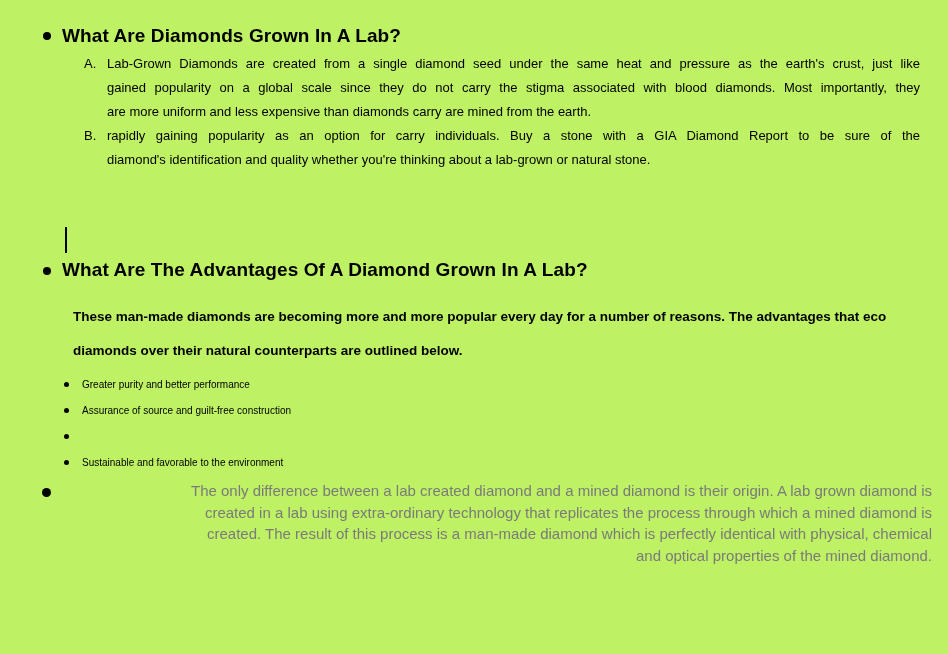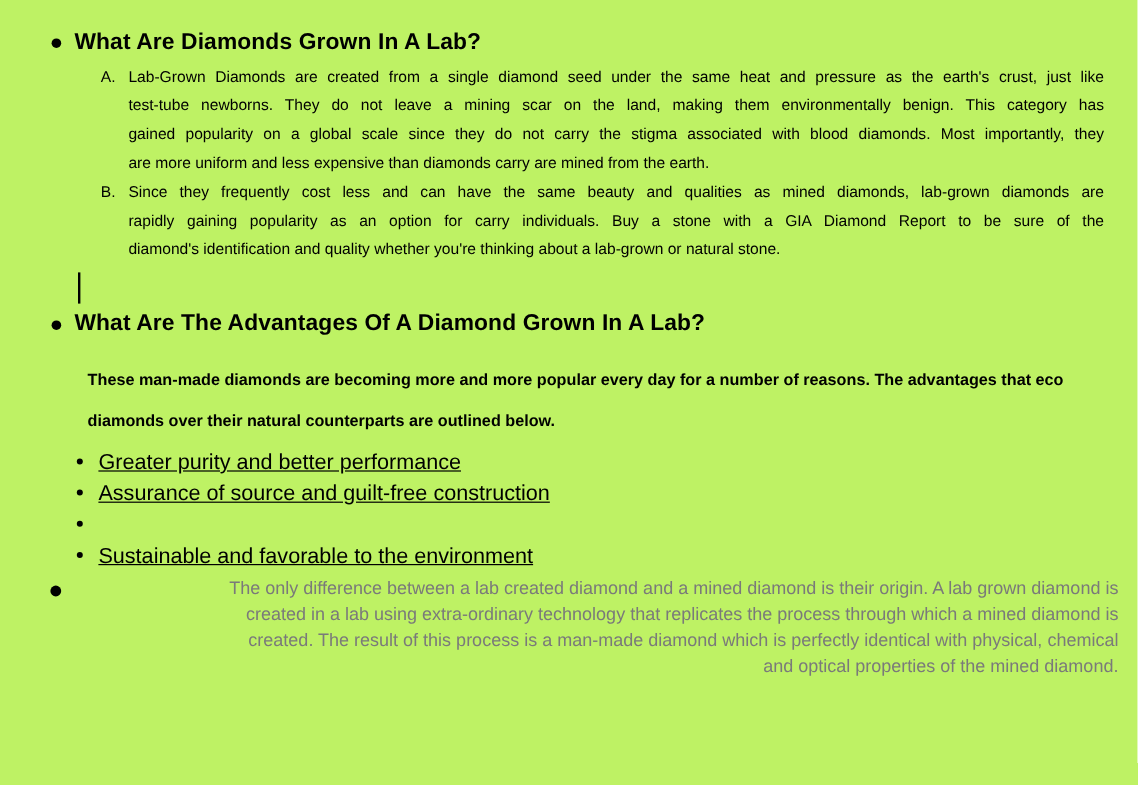--- a/index.html
+++ b/index.html
@@ -62,23 +62,22 @@
     line-height: 34px;
     white-space: nowrap;
     font-weight: bold;
   }
   
   .adv {
     position: absolute;
     left: 82px;
     top: 372px;
     width: 700px;
-    font-size: 18px;
+    font-size: 10px;
     line-height: 26px;
-    text-decoration: underline;
   }
   .adv-row { position: relative; height: 26px; white-space: nowrap; }
   .adv-dot {
     position: absolute;
     left: -18px;
     top: 10px;
     width: 5px;
     height: 5px;
     border-radius: 50%;
     background: #000000;
@@ -110,27 +109,25 @@
 
 <div class="page">
 
   <span class="h-bullet" style="top:32px"></span>
   <div class="heading" style="top:24px">What Are Diamonds Grown In A Lab?</div>
 
   <div class="lettered">
     <div class="litem">
       <span class="llabel">A.</span>
       <div class="jline">Lab-Grown Diamonds are created from a single diamond seed under the same heat and pressure as the earth's crust, just like</div>
-      <div class="jline">test-tube newborns. They do not leave a mining scar on the land, making them environmentally benign. This category has</div>
       <div class="jline">gained popularity on a global scale since they do not carry the stigma associated with blood diamonds. Most importantly, they</div>
       <div class="jline last">are more uniform and less expensive than diamonds carry are mined from the earth.</div>
     </div>
     <div class="litem">
       <span class="llabel">B.</span>
-      <div class="jline">Since they frequently cost less and can have the same beauty and qualities as mined diamonds, lab-grown diamonds are</div>
       <div class="jline">rapidly gaining popularity as an option for carry individuals. Buy a stone with a GIA Diamond Report to be sure of the</div>
       <div class="jline last">diamond's identification and quality whether you're thinking about a lab-grown or natural stone.</div>
     </div>
   </div>
 
   <div class="caret"></div>
 
   <span class="h-bullet" style="top:267px"></span>
   <div class="heading" style="top:258px">What Are The Advantages Of A Diamond Grown In A Lab?</div>
 

